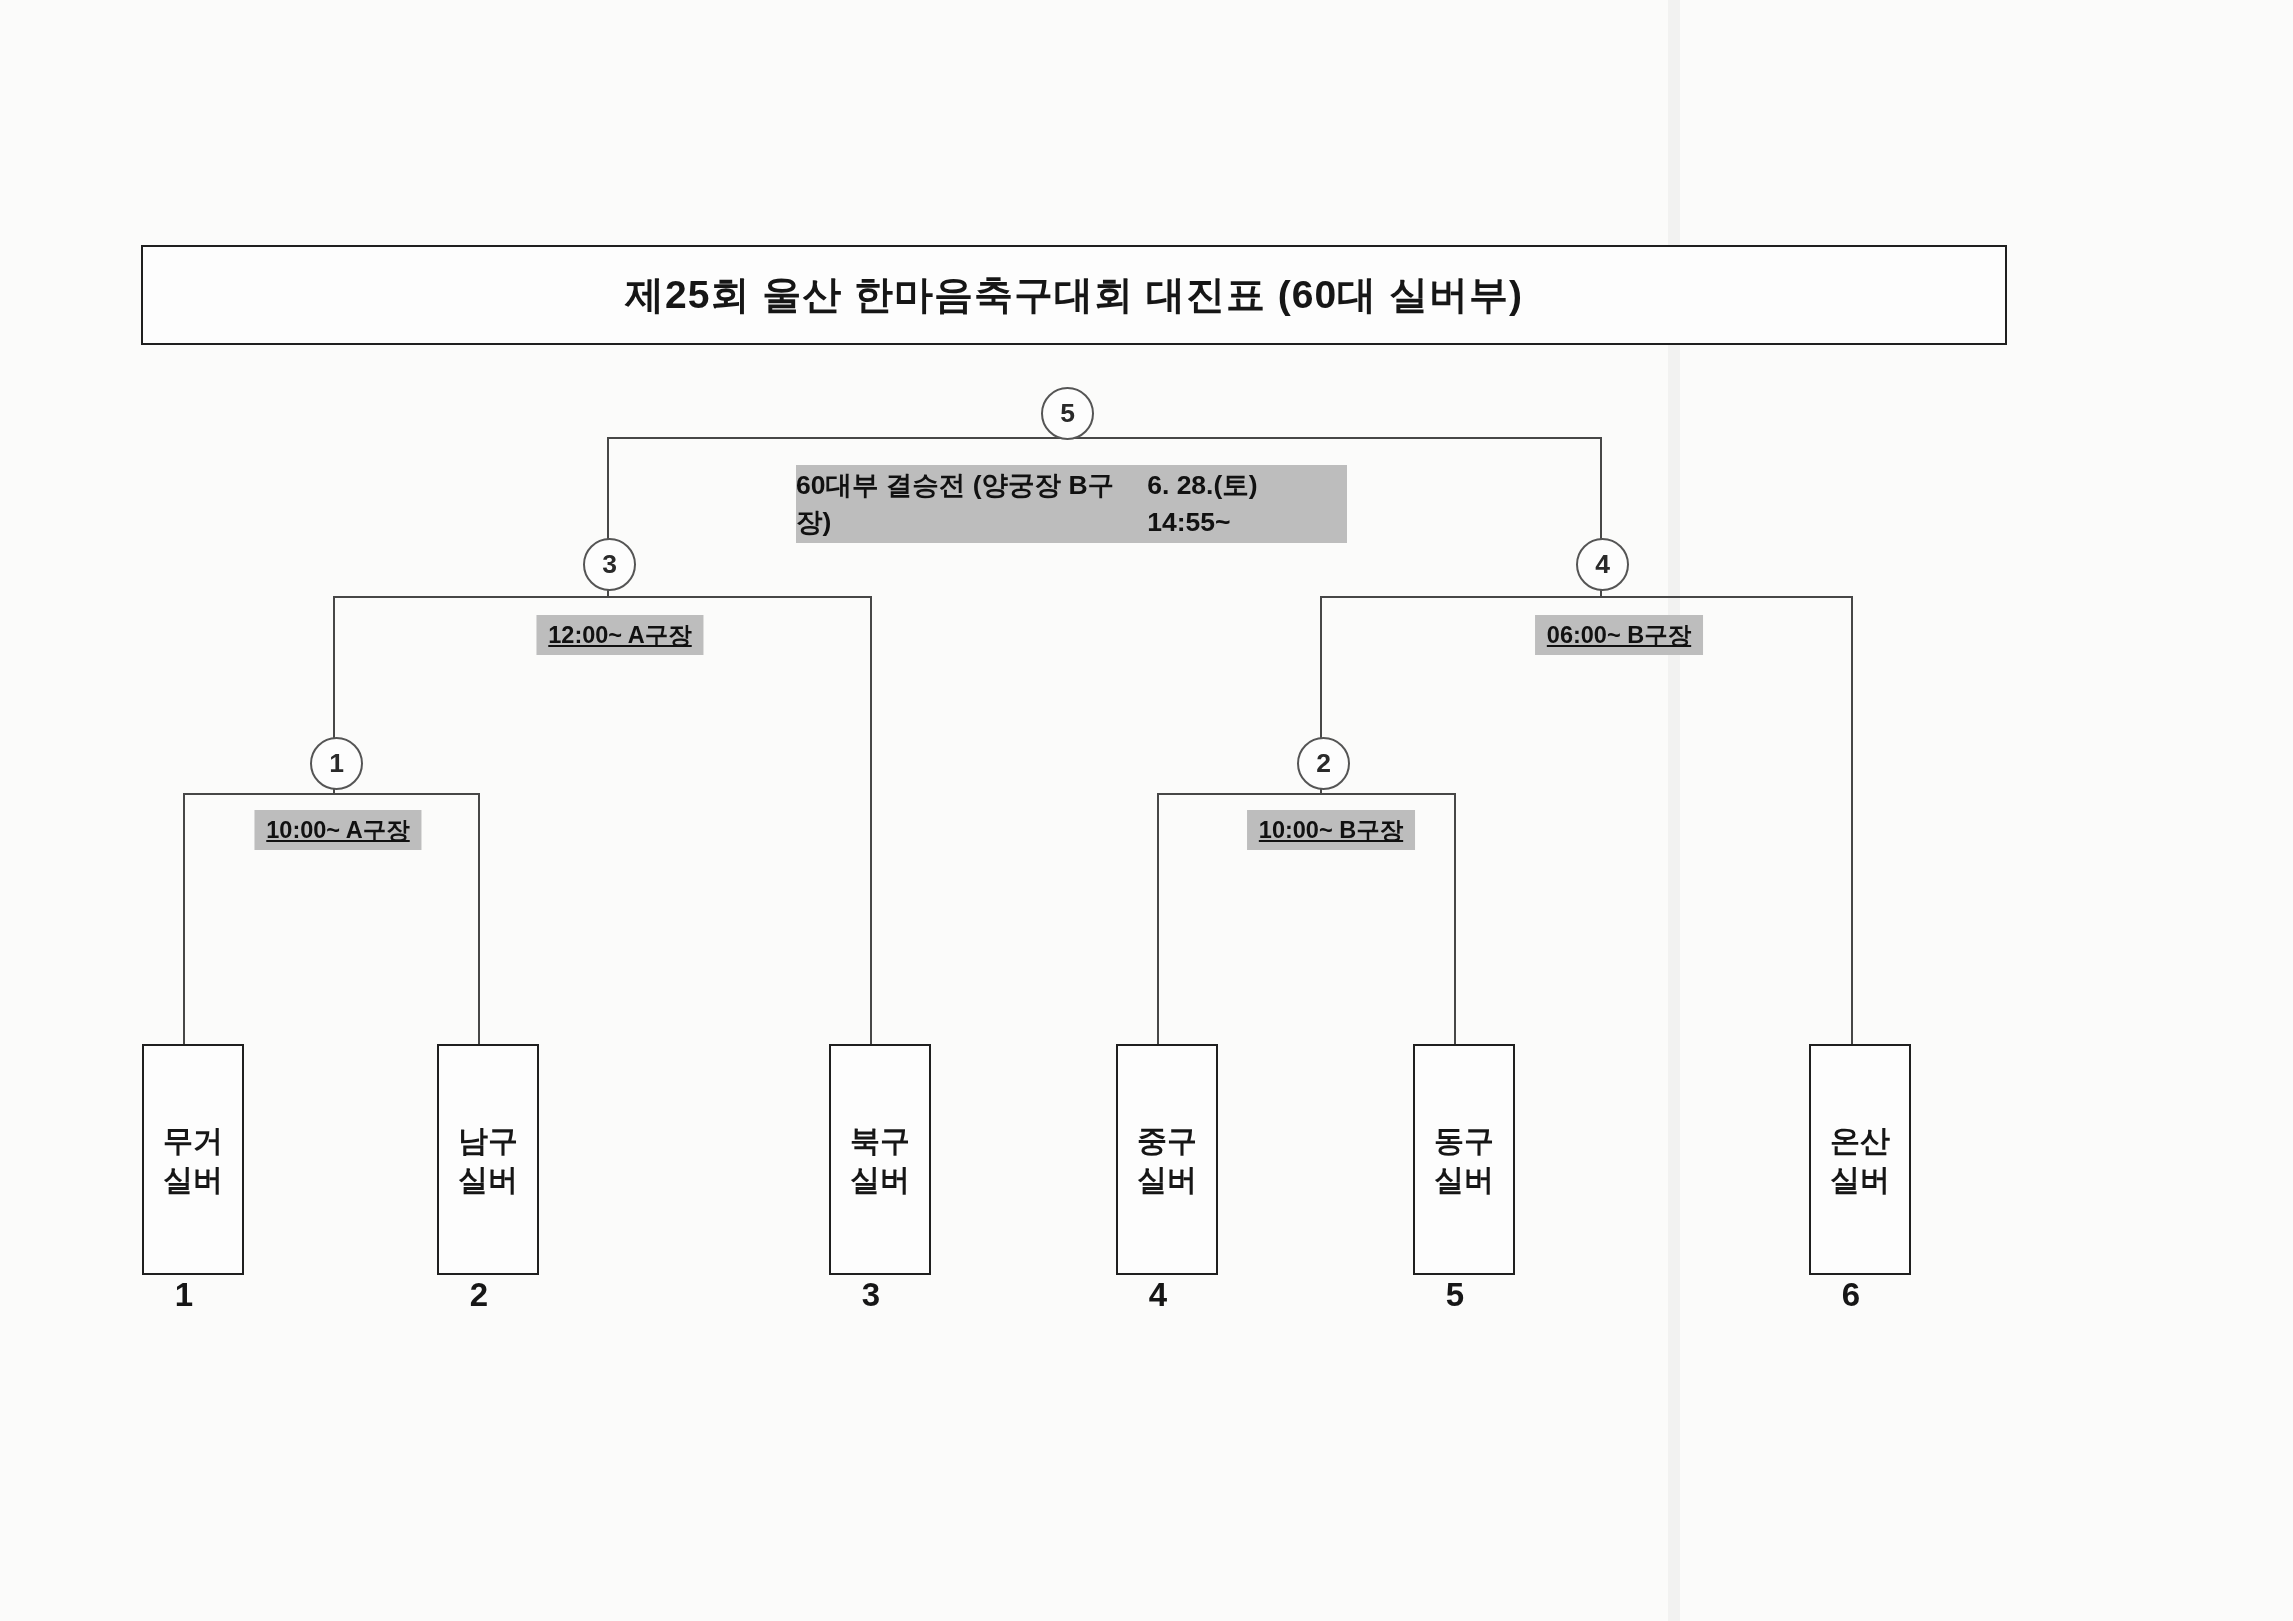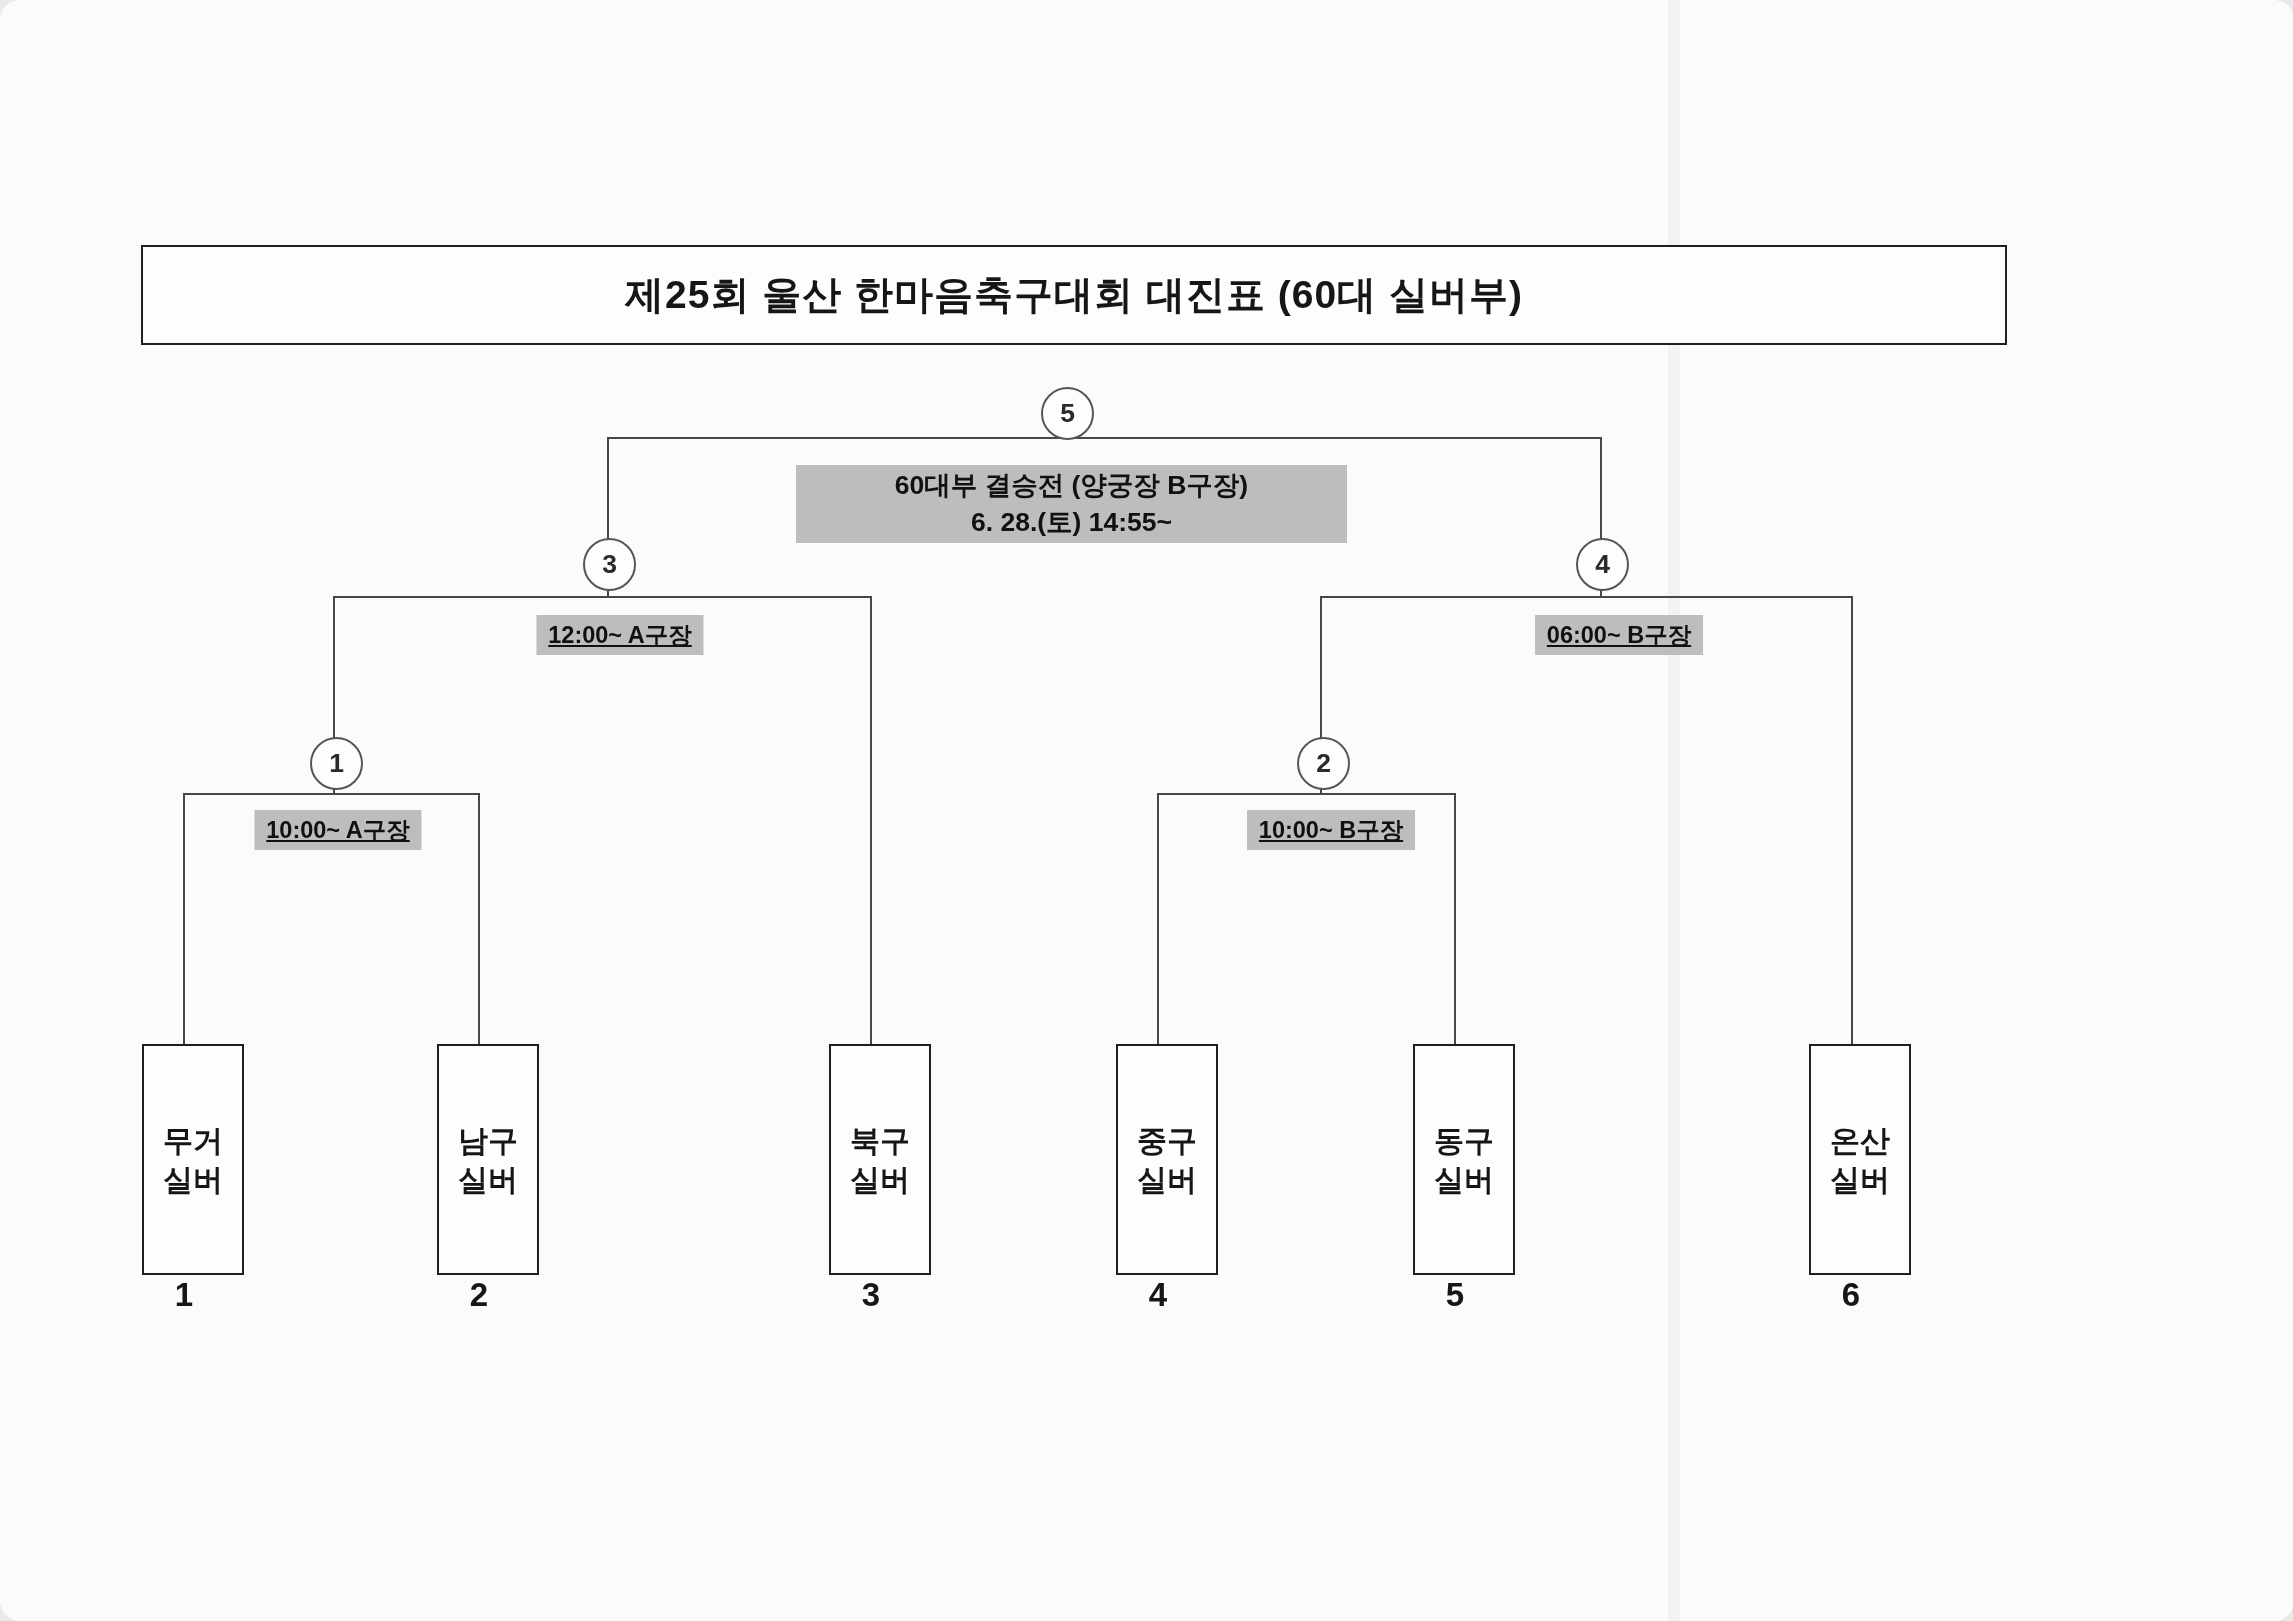--- a/index.html
+++ b/index.html
@@ -9,40 +9,39 @@
     --ink:#161616;
   }
   html,body{margin:0;padding:0;background:#e9e9e9;}
   .page{
     position:relative;
     width:2294px;height:1621px;
     background:#fbfbfa;
     overflow:hidden;
     font-family:"Liberation Sans","DejaVu Sans",sans-serif;
     color:var(--ink);
-    border-radius:20px;
   }
   .scan-band{position:absolute;top:0;height:100%;width:11.8px;left:1668px;background:#ececec;opacity:.65;}
   .title-box{
     position:absolute;left:141px;top:245px;width:1862px;height:96px;
     border:2.9px solid var(--border);background:#fdfdfd;
     display:flex;align-items:center;justify-content:center;
   }
   .title-box span{font-size:39px;font-weight:bold;letter-spacing:1px;}
   .ln{position:absolute;background:var(--line);}
   .match-circle{
     position:absolute;width:49px;height:49px;border-radius:50%;
     border:2px solid #555;background:#fdfdfd;
     display:flex;align-items:center;justify-content:center;
     font-size:26.5px;font-weight:bold;color:#2a2a2a;
   }
   .final-box{
     position:absolute;left:796px;top:465px;width:551px;height:78px;
     background:var(--label-bg);
-    display:flex;flex-direction:column;align-items:center;justify-content:center;
+    display:flex;flex-direction:row;align-items:center;justify-content:center;
     font-size:26.5px;font-weight:bold;line-height:1.4;color:#111;
   }
   .time-label{
     position:absolute;transform:translateX(-50%);
     background:var(--label-bg);
     padding:3.9px 11.8px;font-size:23.5px;font-weight:bold;color:#111;
     white-space:nowrap;
     text-decoration:underline;
   }
   .team-box{

